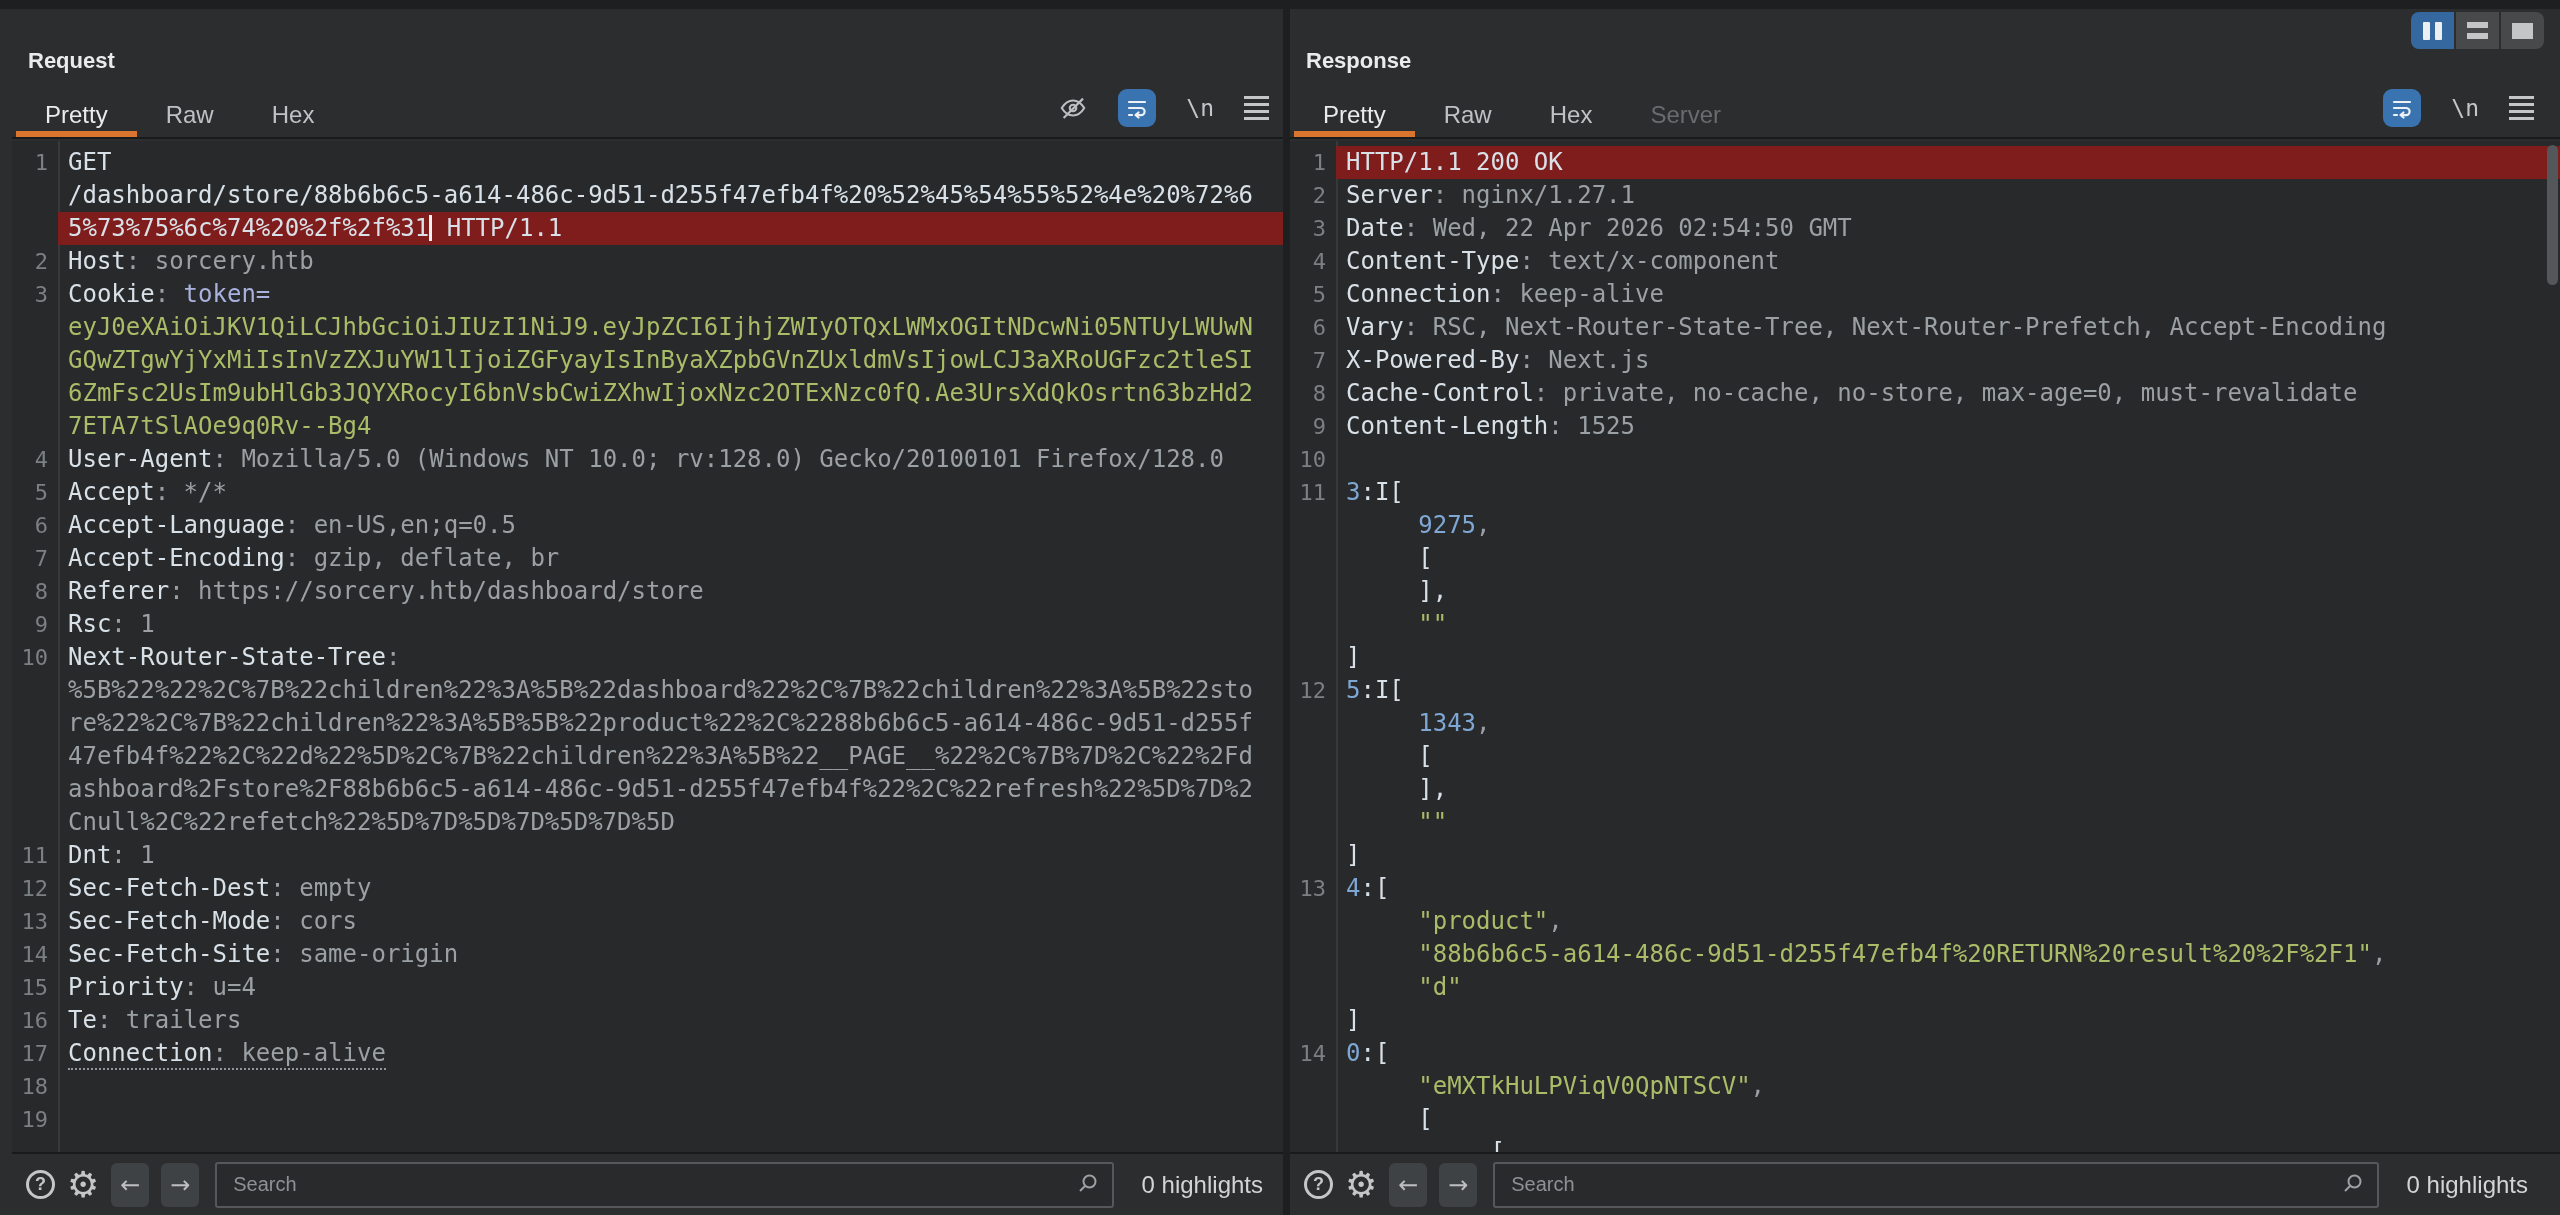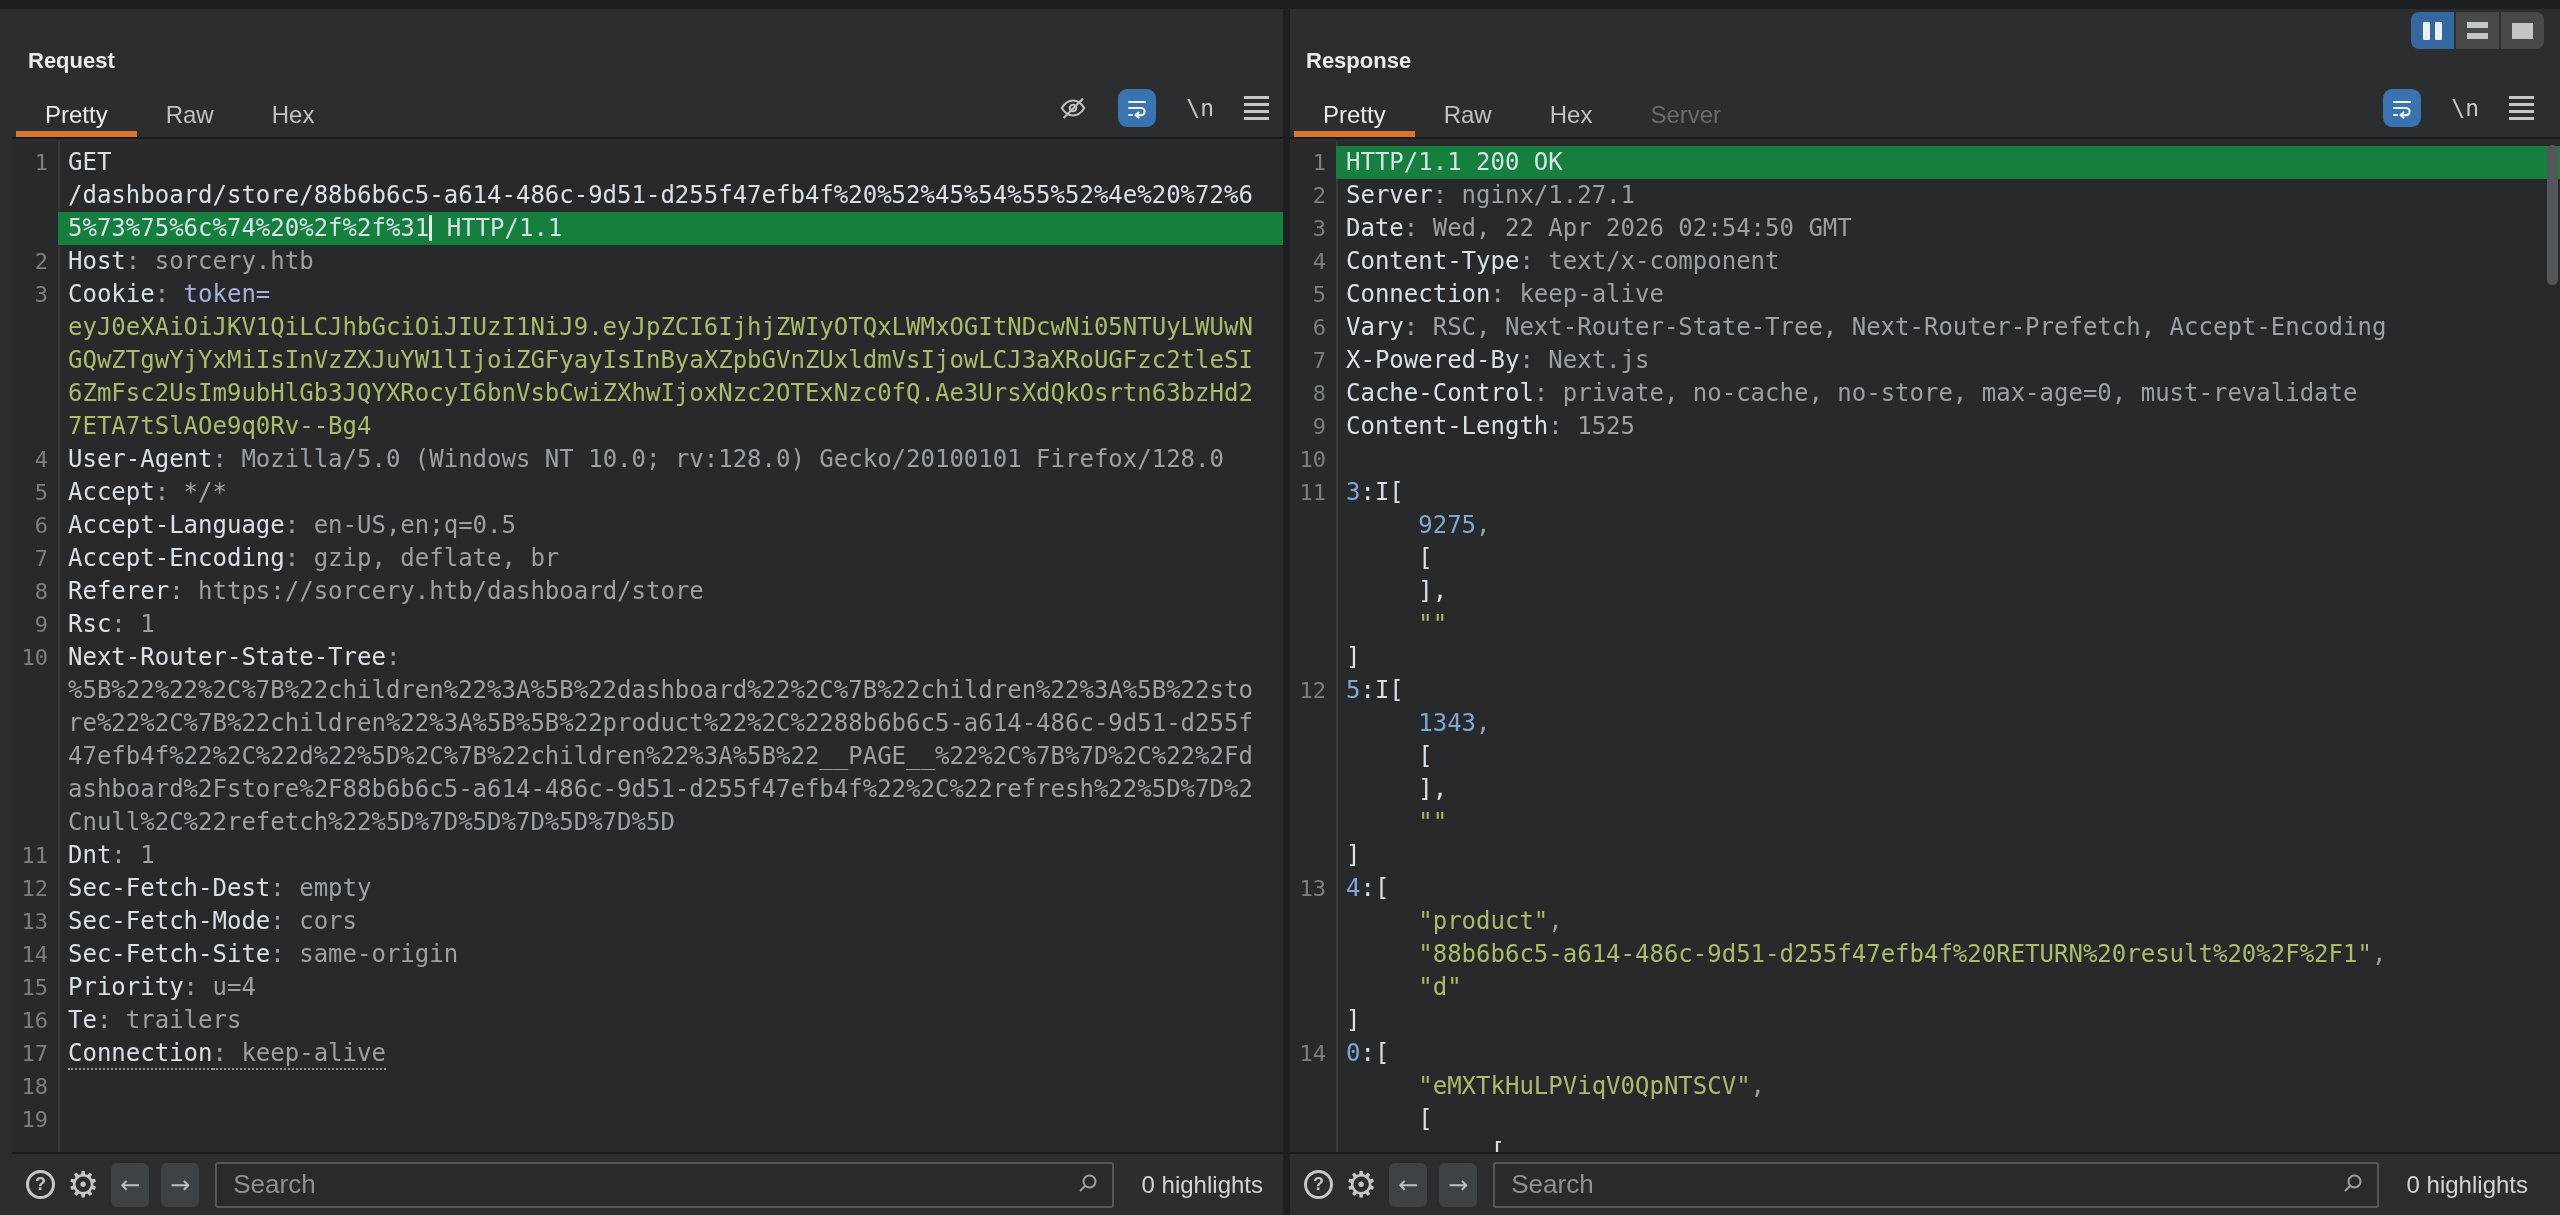--- a/index.html
+++ b/index.html
@@ -35,21 +35,21 @@
   .ic-rows i{width:21px;height:6px;background:#c3c5c7;display:block;}
   .ic-square{width:21px;height:16px;background:#c3c5c7;display:block;}
   .editor{position:absolute;top:141px;bottom:63px;left:0;right:0;background:#28292b;overflow:hidden;}
   .gutter-line{position:absolute;top:0;bottom:0;left:46px;width:2px;background:#38393b;}
   .ed-rows{position:absolute;top:5px;left:0;right:0;font-family:"DejaVu Sans Mono",monospace;
            font-size:24px;line-height:33px;white-space:pre;}
   .ed-row{display:flex;height:33px;}
   .ln{flex:0 0 46px;box-sizing:border-box;text-align:right;padding-right:10px;
       color:#7b8083;font-size:22px;}
   .code{flex:1;padding-left:10px;overflow:hidden;}
-  .ed-row.hl .code{background:#15803d;}
+  .ed-row.hl .code{background:#7f1d1d;}
   .c-bright{color:#d9e1e8;}
   .c-gray{color:#9aa0a4;}
   .c-green{color:#a9bd68;}
   .c-blue{color:#7fa7d4;}
   .c-lav{color:#a9b2de;}
   .dotted{border-bottom:2px dotted #8f979b;padding-bottom:1px;}
   .caret{display:inline-block;width:3px;height:26px;background:#eff1f2;vertical-align:-5px;}
   .scroll-thumb{position:absolute;right:2px;top:4px;width:11px;height:140px;background:#54575a;
                 border-radius:6px;}
   .bottom-bar{position:absolute;left:0;right:0;bottom:0;height:63px;background:#2c2d2f;
@@ -58,21 +58,21 @@
   .help-btn{width:29px;height:29px;border:3px solid #c4c6c8;border-radius:50%;color:#c4c6c8;
             font-size:18px;font-weight:bold;display:flex;align-items:center;justify-content:center;
             flex:0 0 auto;box-sizing:border-box;}
   .gear{font-size:36px;color:#c4c6c8;line-height:1;flex:0 0 auto;font-family:"DejaVu Sans",sans-serif;}
   .nav-btn{width:38px;height:44px;background:#3f4244;border-radius:6px;color:#bcbec0;font-size:24px;
            display:flex;align-items:center;justify-content:center;flex:0 0 auto;
            font-family:"DejaVu Sans",sans-serif;}
   .search-box{flex:1;height:46px;background:#292a2c;border:2px solid #55585a;border-radius:3px;
               display:flex;align-items:center;padding:0 12px 0 14px;box-sizing:border-box;margin-left:4px;}
   .search-box input{flex:1;background:transparent;border:none;outline:none;color:#5eead4;
-                    font-size:26px;font-family:"Liberation Sans",sans-serif;}
+                    font-size:20px;font-family:"Liberation Sans",sans-serif;}
   .search-box input::placeholder{color:#8e9194;}
   .highlights{flex:0 0 auto;color:#d2d4d5;font-size:24px;margin:0 22px 0 16px;}
 </style>
 </head>
 <body>
 
 <div id="app">
   <div class="top-strip"></div>
   <div class="divider"></div>
 

